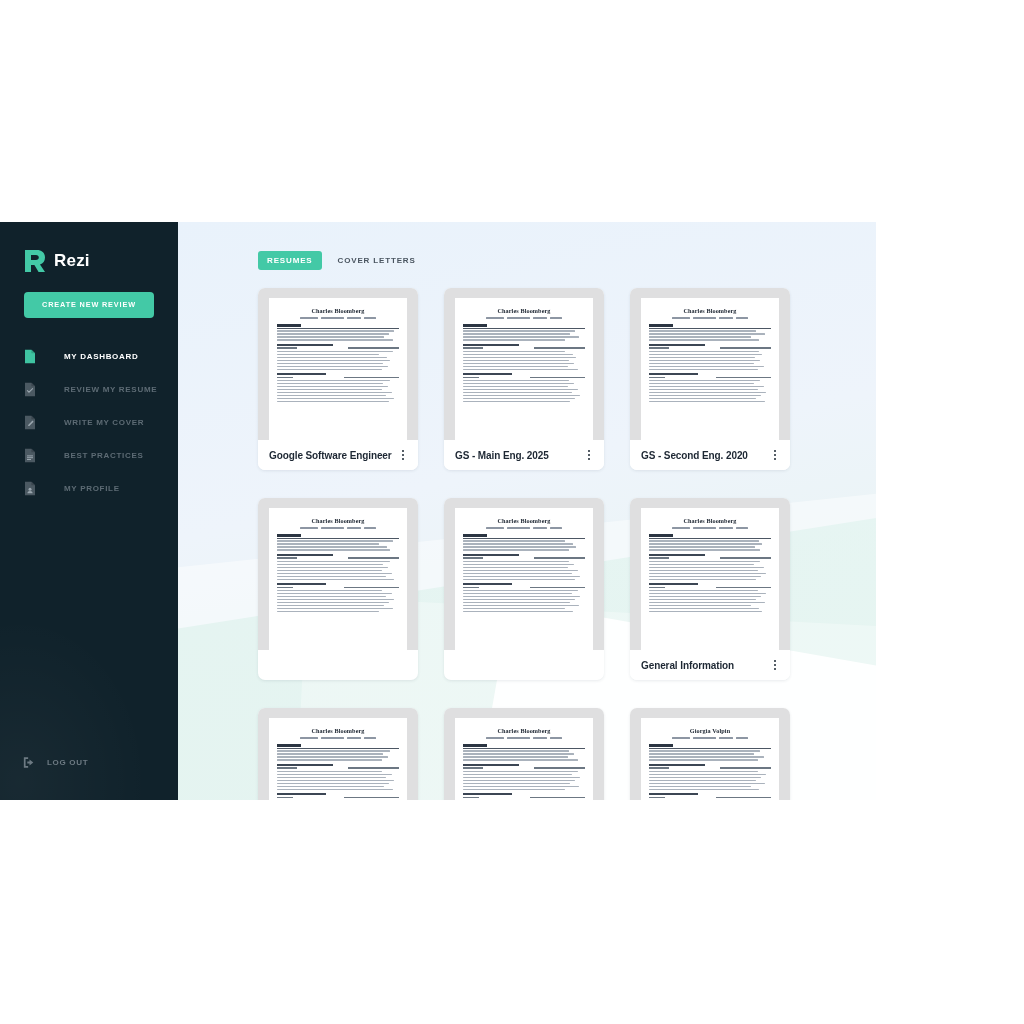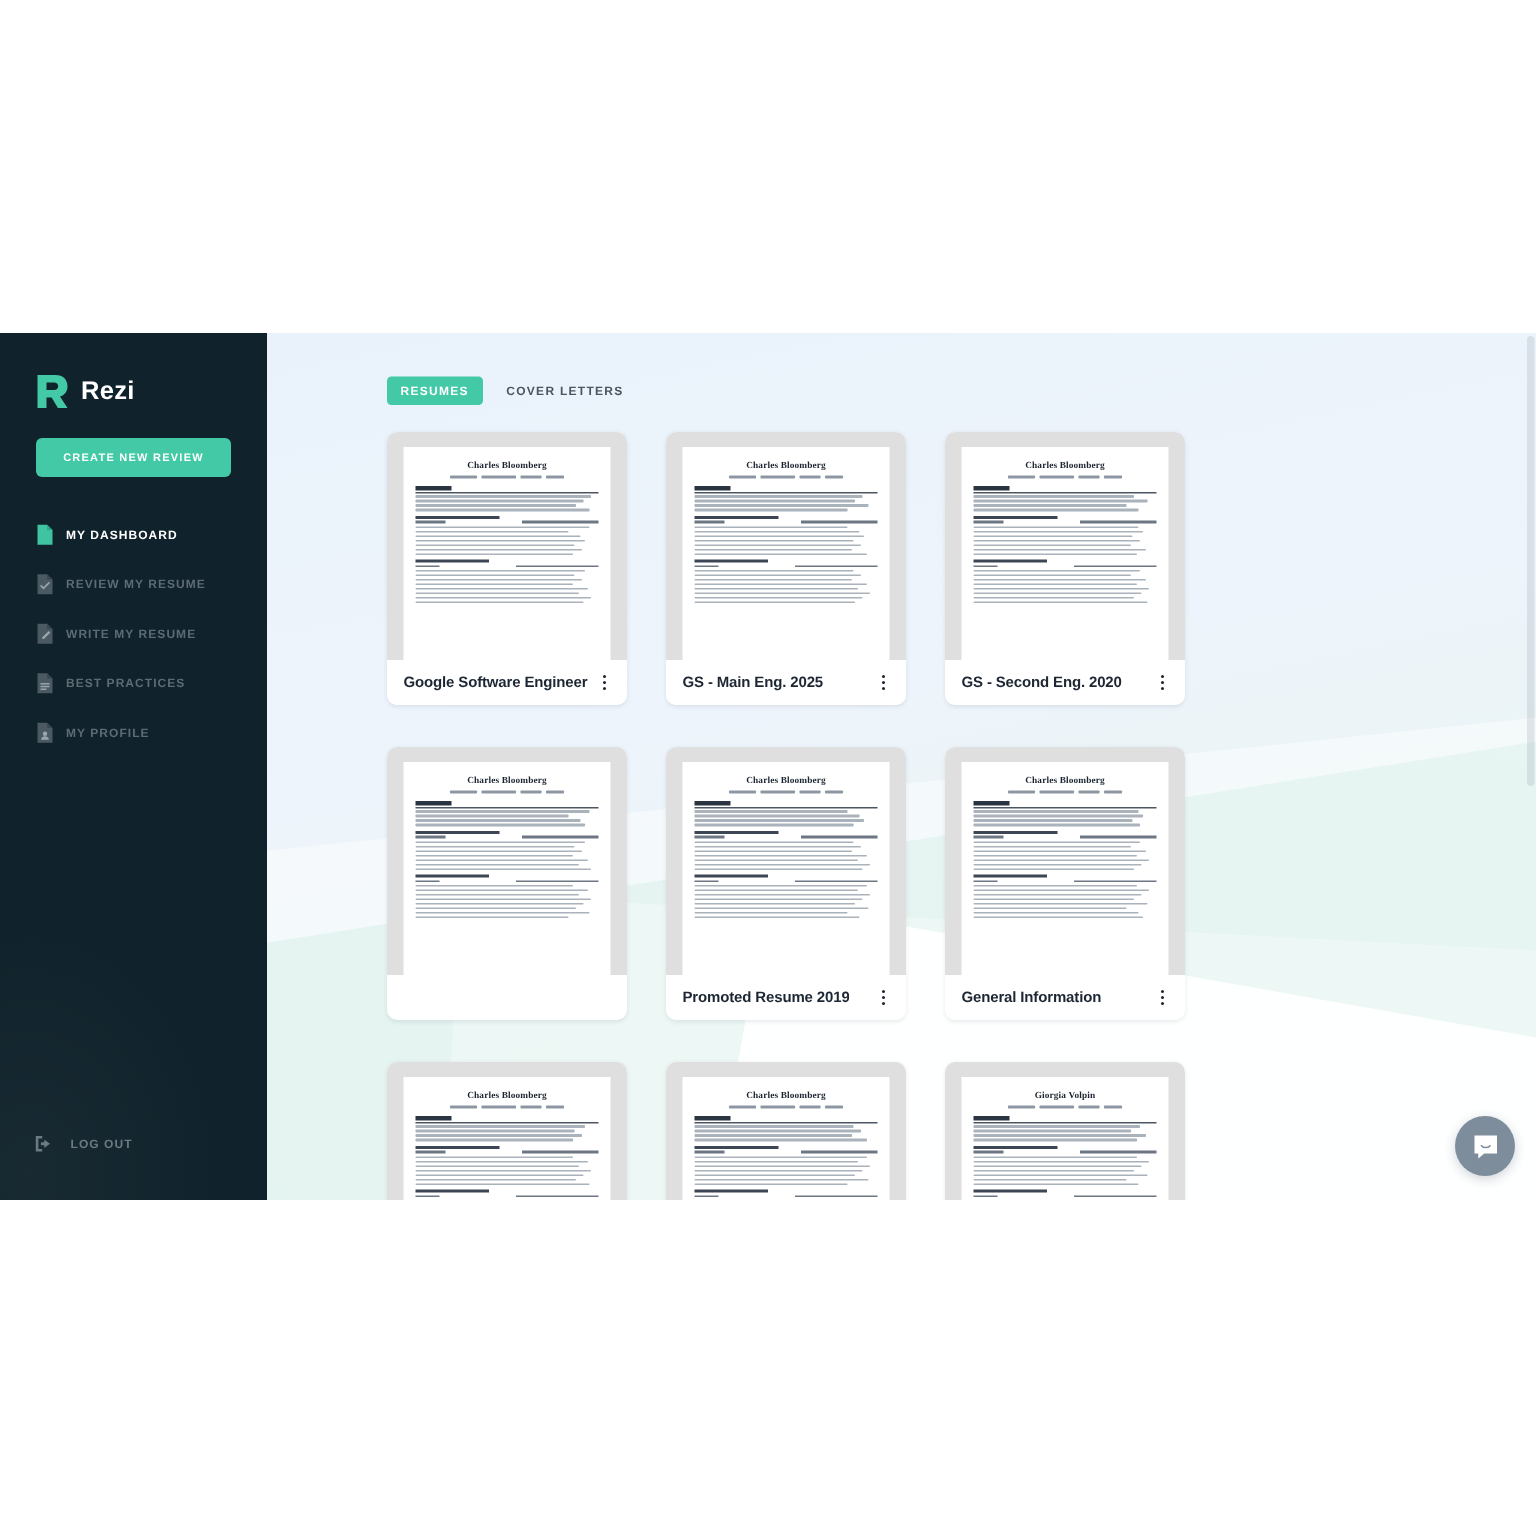--- a/index.html
+++ b/index.html
@@ -7,21 +7,21 @@
     width: 1024px; height: 1024px;
     background: #ffffff;
     font-family: "Liberation Sans", sans-serif;
     overflow: hidden;
   }
 
   
   #app-window {
     position: absolute;
     left: 0; top: 222px;
-    width: 1024px; height: 578px;
+    width: 876px; height: 578px;
     display: flex;
     overflow: hidden;
   }
 
   
   #sidebar {
     position: relative;
     width: 178px; height: 578px;
     background: #10222b;
     flex: none;
@@ -51,21 +51,21 @@
     border: none; border-radius: 4px;
     color: #ffffff;
     font-family: "Liberation Sans", sans-serif;
     font-size: 7.3px; font-weight: 700; letter-spacing: .85px;
     cursor: pointer;
     line-height: 26px;
     text-align: center;
   }
   .nav { margin-top: 22px; }
   .nav-item {
-    display: flex; align-items: center; gap: 8px;
+    display: flex; align-items: center; gap: 28px;
     height: 33px;
     padding-left: 24px;
     cursor: pointer;
   }
   .nav-ico { width: 12px; height: 15px; flex: none; display:block; }
   .nav-label {
     font-size: 8px; letter-spacing: .7px; font-weight: 700;
     color: #5d6b74;
     white-space: nowrap;
   }
@@ -275,21 +275,21 @@
         </svg>
         <span class="nav-label">REVIEW MY RESUME</span>
       </div>
 
       <div class="nav-item">
         <svg class="nav-ico" viewBox="0 0 12 15">
           <path d="M1 .8h6.4L11 4.3V14.2H1Z" fill="#4b5962"></path>
           <path d="M7.4.8 11 4.3H7.4Z" fill="#3b4750"></path>
           <path d="M8.5 5.6 9.6 6.7 5.3 11H4.2V9.9Z" fill="#9aa6ae"></path>
         </svg>
-        <span class="nav-label">WRITE MY RESUME</span>
+        <span class="nav-label">WRITE MY COVER</span>
       </div>
 
       <div class="nav-item">
         <svg class="nav-ico" viewBox="0 0 12 15">
           <path d="M1 .8h6.4L11 4.3V14.2H1Z" fill="#4b5962"></path>
           <path d="M7.4.8 11 4.3H7.4Z" fill="#3b4750"></path>
           <rect x="3" y="7.4" width="6" height="1" fill="#9aa6ae"></rect>
           <rect x="3" y="9.2" width="6" height="1" fill="#9aa6ae"></rect>
           <rect x="3" y="11" width="4" height="1" fill="#9aa6ae"></rect>
         </svg>
@@ -571,28 +571,20 @@
                 <span class="body-line" style="width:94%"></span>
                 <span class="body-line" style="width:89%"></span>
                 <span class="body-line" style="width:96%"></span>
                 <span class="body-line" style="width:92%"></span>
                 <span class="body-line" style="width:88%"></span>
                 <span class="body-line" style="width:95%"></span>
                 <span class="body-line" style="width:84%"></span>
                 <span class="body-line" style="width:90%"></span>
               </div>
             </div>
-            <div class="card-footer">
-              <span class="card-title">Promoted Resume 2019</span>
-              <span class="kebab">
-                <span></span>
-                <span></span>
-                <span></span>
-              </span>
-            </div>
           </div>
           <div class="resume-card">
             <div class="card-thumb">
               <div class="doc-page">
                 <div class="doc-name">Charles Bloomberg</div>
                 <div class="doc-contact">
                   <i class="w1"></i>
                   <i class="w2"></i>
                   <i class="w3"></i>
                   <i class="w4"></i>

